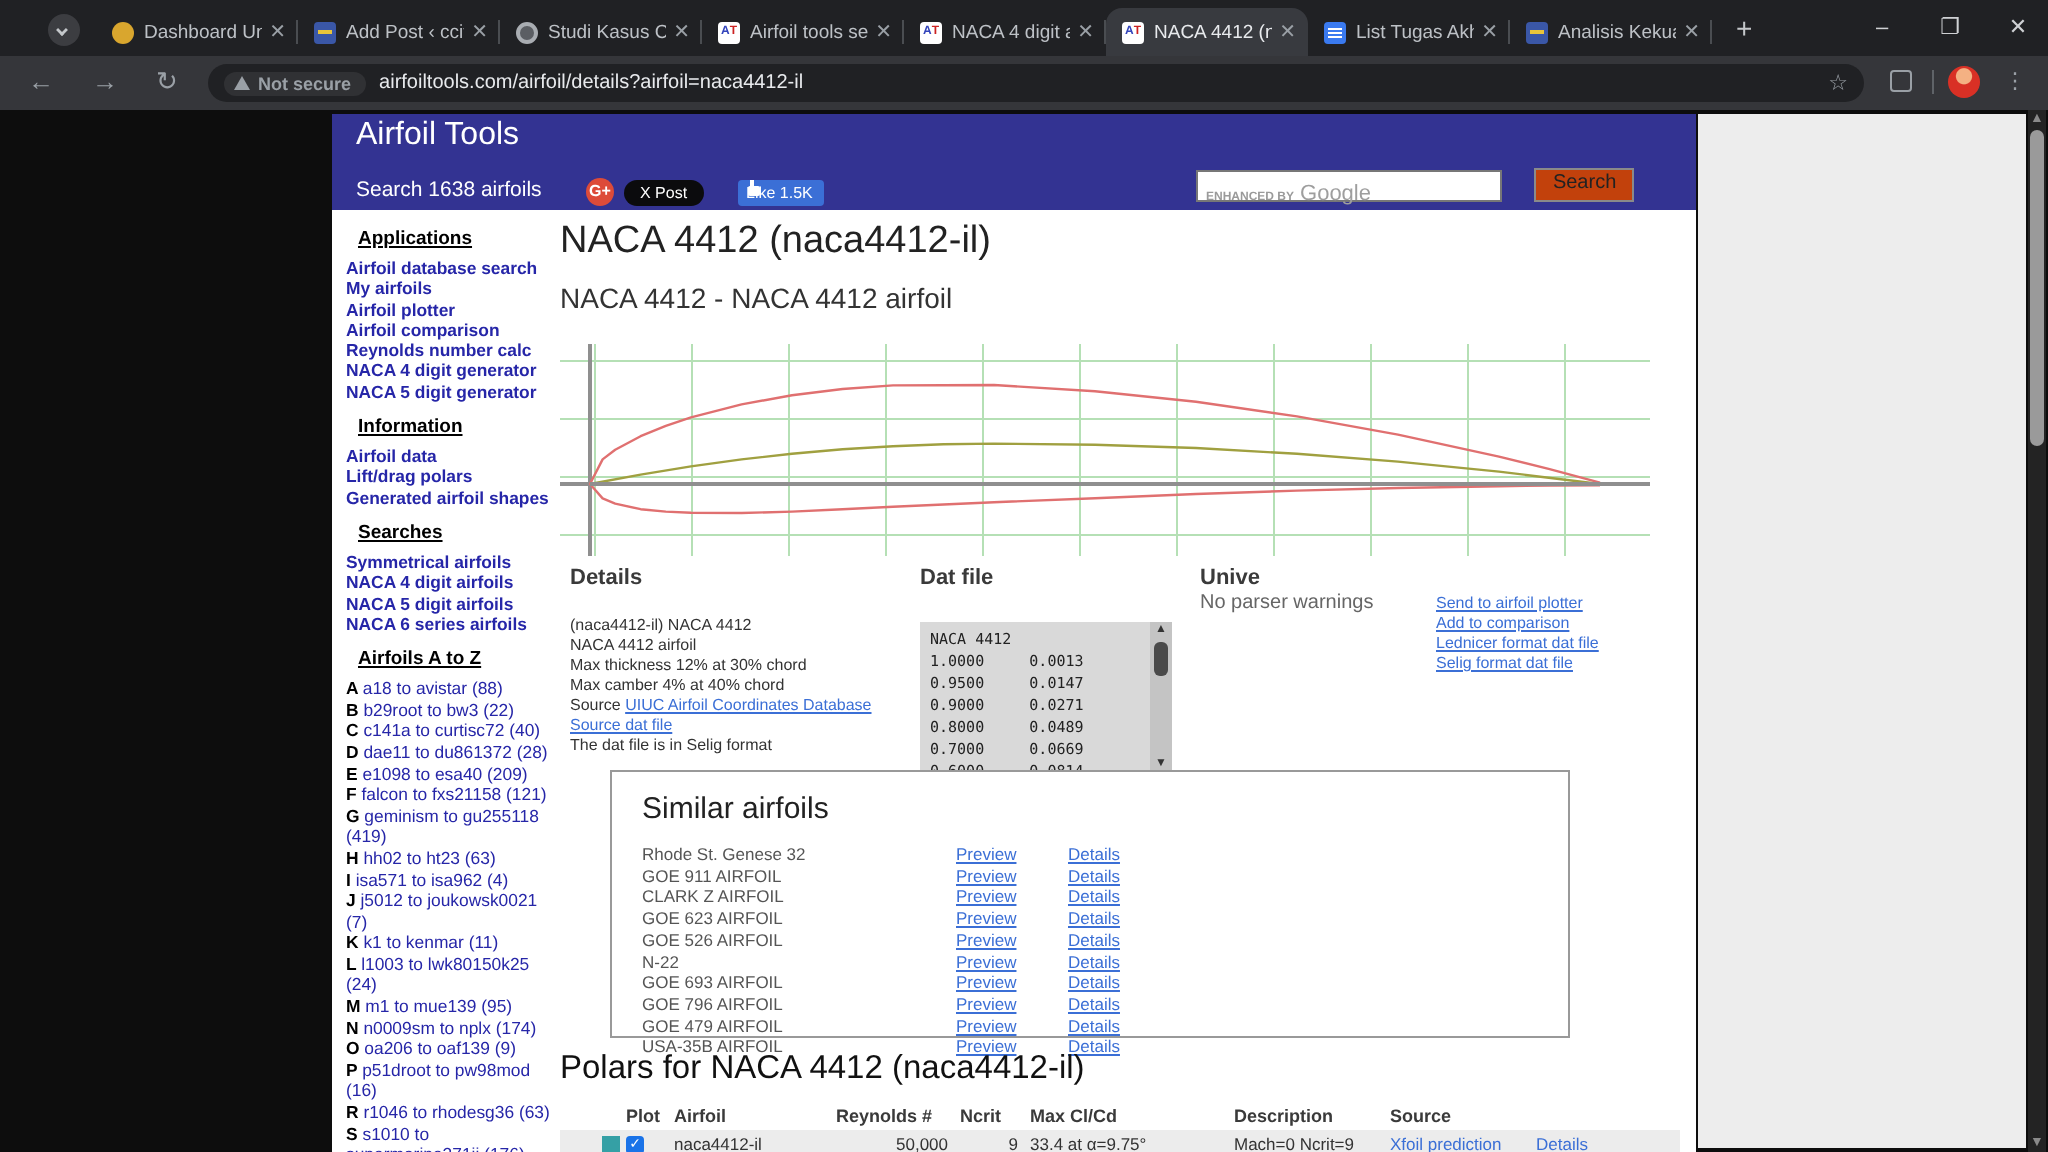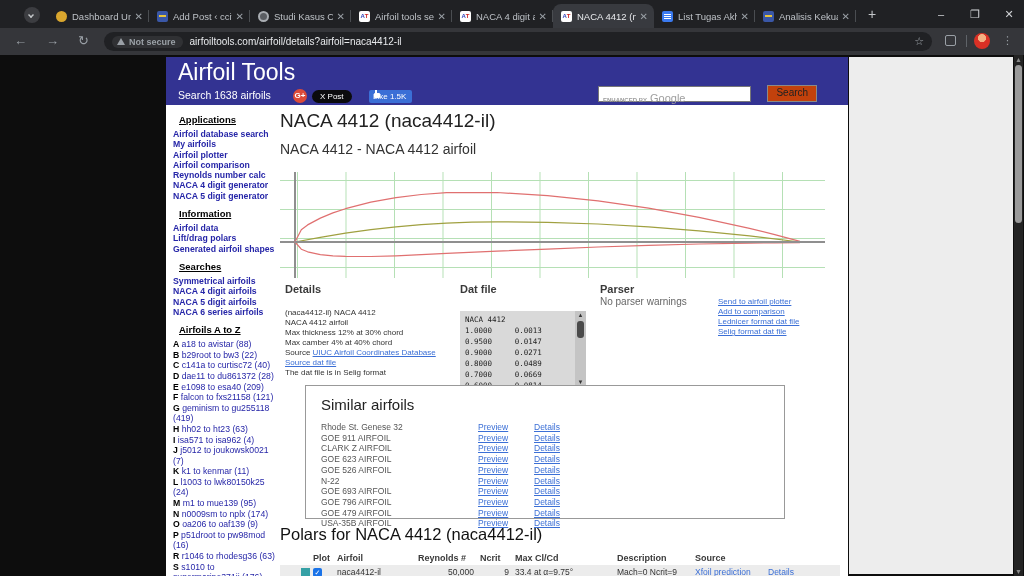--- a/index.html
+++ b/index.html
@@ -42,21 +42,21 @@
   
   .page { position:absolute; left:0; top:55px; width:1024px; height:521px; background:#0d0d0d; overflow:hidden; }
   .site { position:absolute; left:166px; top:2px; width:682px; height:519px; background:#fff; }
   .adarea { position:absolute; left:849px; top:2px; width:164px; height:517px; background:#ededed; }
   .vscroll { position:absolute; left:1014px; top:0; width:9px; height:521px; background:#232323; }
   .vscroll .thumb { position:absolute; left:1px; top:10px; width:7px; height:158px; background:#9a9a9a; border-radius:4px; }
   .vscroll .arr { position:absolute; left:0; width:9px; color:#8a8a8a; font-size:7px; text-align:center; }
 
   
   .shead { position:absolute; left:0; top:0; width:682px; height:48px; background:#333392; color:#fff; }
-  .shead .brand { position:absolute; left:12px; top:2px; font-size:23px;text-align:center; }
+  .shead .brand { position:absolute; left:12px; top:2px; font-size:16px;text-align:center; }
   .shead .sub { position:absolute; left:12px; top:32px; font-size:10.5px; }
   .gplus { position:absolute; left:127px; top:32px; width:14px; height:14px; border-radius:50%; background:#dd4b39; color:#fff; font-size:8px; font-weight:bold; text-align:center; line-height:14px; }
   .xpost { position:absolute; left:146px; top:33px; height:13px; background:#0b0b0d; border-radius:7px; color:#fff; font-size:8px; line-height:13px; padding:0 8px; }
   .fblike { position:absolute; left:203px; top:33px; height:13px; background:#3b6fd6; border-radius:2px; color:#fff; font-size:8px; line-height:13px; padding:0 6px 0 4px; }
   .fblike .thumb { position:absolute; left:5px; top:3px; width:6px; height:5px; background:#fff; border-radius:1px; }
   .fblike .thumb::before { content:""; position:absolute; left:1px; top:-3px; width:2px; height:3px; background:#fff; }
   .hright { position:absolute; left:432px; top:4px; font-size:9px; line-height:11px; }
   .hright a { color:#9cc0ff; }
   .gsearchrow { position:absolute; left:432px; top:27px; }
   .gsearchbox { display:inline-block; width:153px; height:16px; background:#fff; border:1px solid #777; vertical-align:middle; padding:1px 4px; white-space:nowrap; }
@@ -284,21 +284,21 @@
 0.6000     0.0814</pre>
           <div class="datsb">
             <div class="a" style="top:1px">▲</div>
             <div class="t"></div>
             <div class="a" style="bottom:1px">▼</div>
           </div>
         </div>
       </div>
 
       <div class="parser">
-        <div class="colhead">Parser</div>
+        <div class="colhead">Unive</div>
         <div class="status">No parser warnings</div>
       </div>
       <div class="parserlinks" id="parserLinks"><a href="#">Send to airfoil plotter</a><br><a href="#">Add to comparison</a><br><a href="#">Lednicer format dat file</a><br><a href="#">Selig format dat file</a><br></div>
 
       <div class="simbox">
         <div class="simtitle">Similar airfoils</div>
         <div class="simrows" id="simRows">
             <div class="simrow">
               <span class="nm">Rhode St. Genese 32</span>
               <a href="#">Preview</a>

